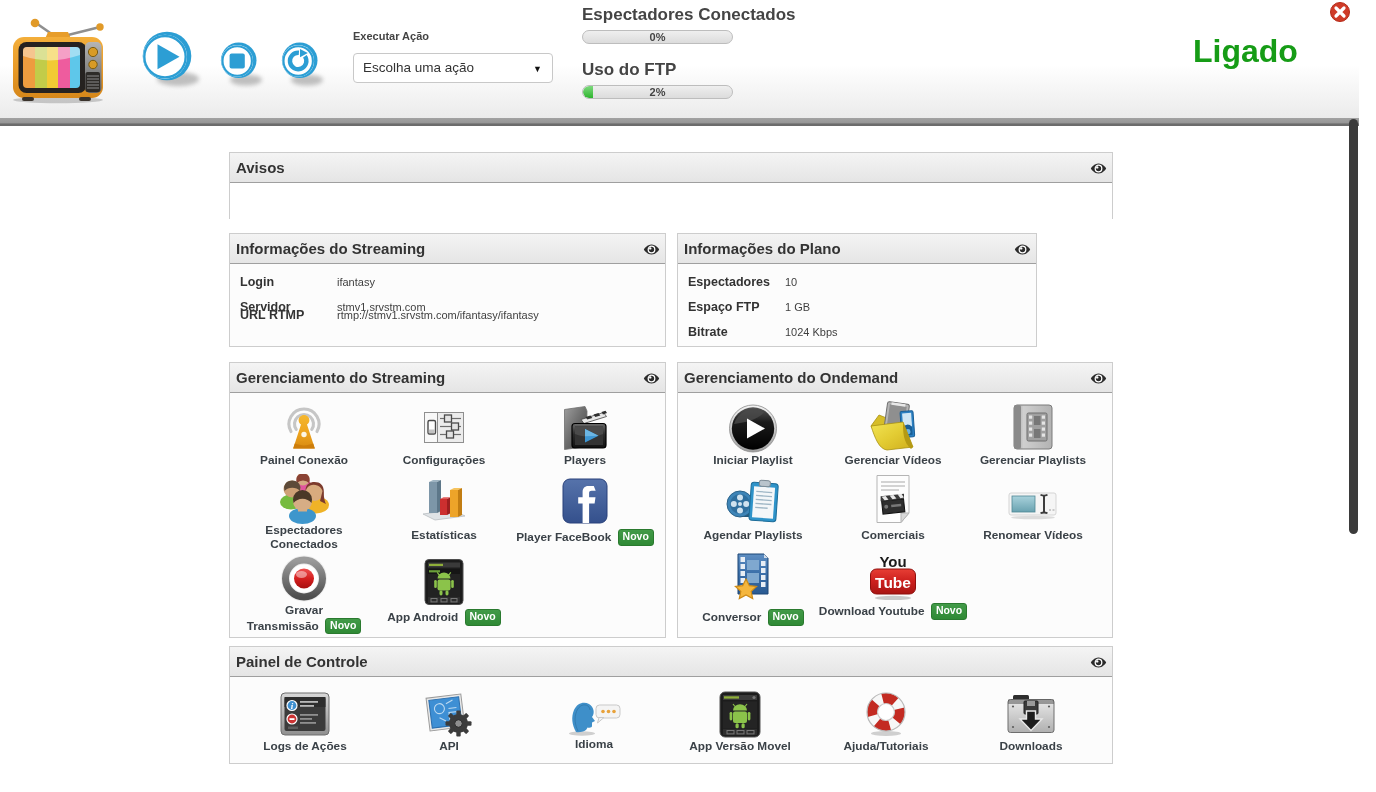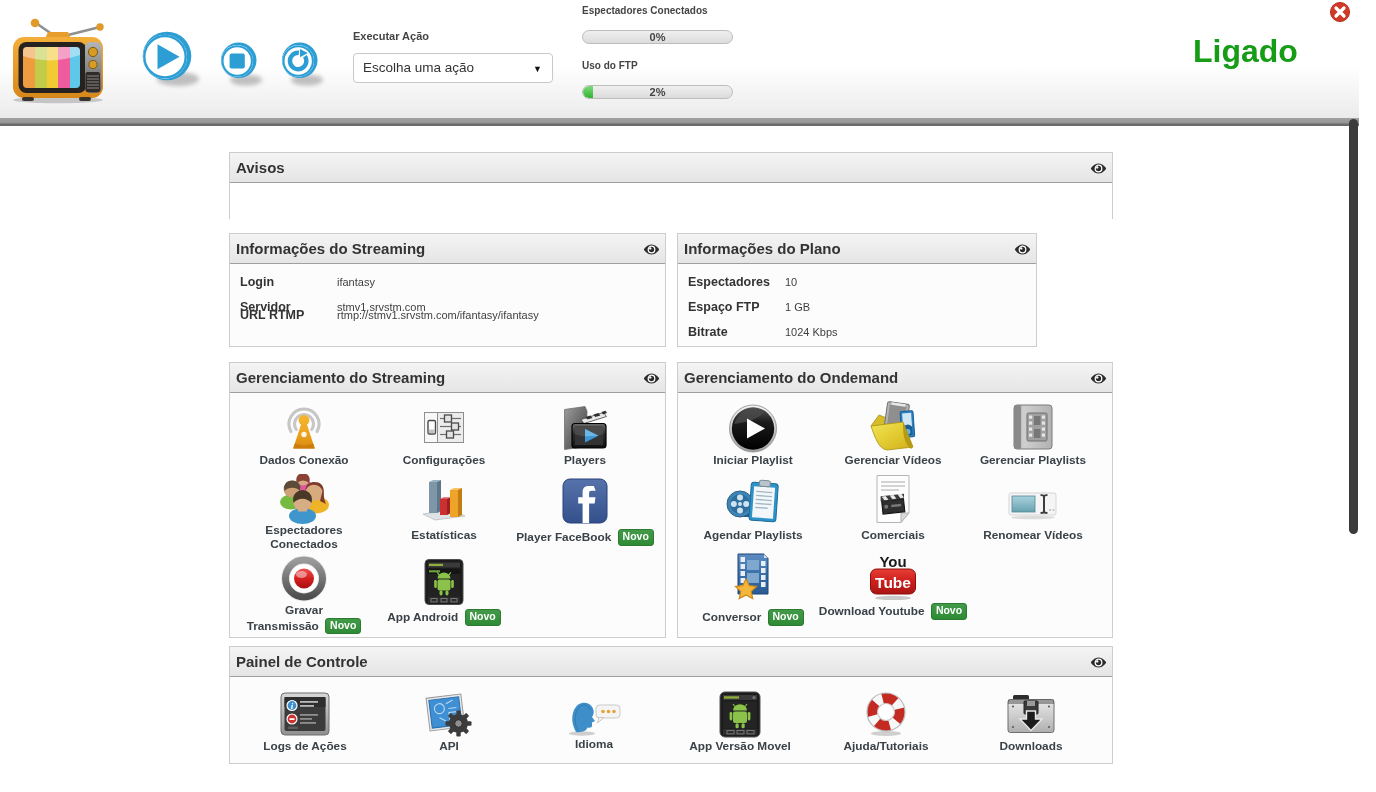--- a/index.html
+++ b/index.html
@@ -1,20 +1,20 @@
 <!DOCTYPE html>
 <html><head>
 <meta charset="utf-8">
 <style>
 * { margin:0; padding:0; box-sizing:border-box; }
 html,body { width:1376px; height:792px; background:#fff; font-family:"Liberation Sans", sans-serif; overflow:hidden; }
 #header { position:absolute; left:0; top:0; width:1359px; height:118px; background:linear-gradient(#ffffff 55%, #ebebeb 100%); }
 #darkbar { position:absolute; left:0; top:118px; width:1359px; height:8px; background:linear-gradient(#a2a2a2 0%, #979797 60%, #6c6c6c 75%, #6c6c6c 100%); }
 #scrollthumb { position:absolute; left:1349px; top:119px; width:9px; height:415px; background:#3b3b3b; border-radius:5px; }
-.hlabel { font-size:10px; font-weight:bold; color:#444; }
+.hlabel { font-size:17px; font-weight:bold; color:#444; }
 #lbl-exec { position:absolute; left:353px; top:30px; font-size:11px; }
 #selectbox { position:absolute; left:353px; top:53px; width:200px; height:30px; background:#fff; border:1px solid #c8c8c8; border-radius:4px; font-size:13.5px; color:#333; line-height:28px; padding-left:9px; }
 #selectbox .arr { position:absolute; right:10px; top:1px; font-size:9px; color:#111; }
 #lbl-espect { position:absolute; left:582px; top:5px; }
 #lbl-ftp { position:absolute; left:582px; top:60px; }
 .pbar { position:absolute; left:582px; width:151px; height:14px; border:1px solid #bdbdbd; border-radius:8px; background:linear-gradient(#efefef,#dcdcdc); text-align:center; font-size:11px; font-weight:bold; color:#444; line-height:13px; overflow:hidden; }
 #bar1 { top:30px; }
 #bar2 { top:85px; }
 #bar2 .fill { position:absolute; left:0; top:0; width:10px; height:12px; background:linear-gradient(#7ed97e,#2eb52e); border-radius:7px 0 0 7px; }
 #ligado { position:absolute; left:1193px; top:33px; font-size:32px; font-weight:bold; color:#169c16; }
@@ -192,21 +192,21 @@
             </defs>
 <g fill="none" stroke="#c6c6c6" stroke-width="3.1" stroke-linecap="round">
 <path d="M11 27.5 A15 15 0 1 1 37 27.5"></path>
 <path d="M16.2 25.4 A9.5 9.5 0 1 1 31.8 25.4"></path>
 </g>
 <path d="M24 11 C27 11 29.4 13.3 29.4 16.2 C29.4 18 28.4 19.6 27 20.5 L34.8 44.5 L13.2 44.5 L21 20.5 C19.6 19.6 18.6 18 18.6 16.2 C18.6 13.3 21 11 24 11 Z" fill="url(#ggold)"></path>
 <path d="M13.2 44.5 L34.8 44.5 L33.2 39.6 C27 42 21 42 14.8 39.6 Z" fill="#cd7d0a"></path>
 <circle cx="24" cy="30.5" r="2.7" fill="#fdf6e3"></circle>
 </svg>
         </div>
-        <div class="clabel" style="top:91px;">Dados Conexão</div>
+        <div class="clabel" style="top:91px;">Painel Conexão</div>
       </div>
     <div class="cell" style="left:144px;">
         <div class="ici" style="top:41px;">
           <svg width="42" height="47" viewBox="0 0 42 47">
 <rect x="1.5" y="8.5" width="39" height="30" fill="#ececec" stroke="#8f8f8f"></rect>
 <rect x="2" y="9" width="12" height="29" fill="#f8f8f8"></rect>
 <line x1="14.5" y1="8.5" x2="14.5" y2="38.5" stroke="#8f8f8f"></line>
 <rect x="5" y="16.5" width="7.5" height="13.5" rx="1.5" fill="#fdfdfd" stroke="#4a4a4a" stroke-width="1.4"></rect>
 <path d="M5.8 25.5 h6 v3.7 h-6 z" fill="#c2c2c2"></path>
 <g stroke="#6e6e6e" stroke-width="1.2">

